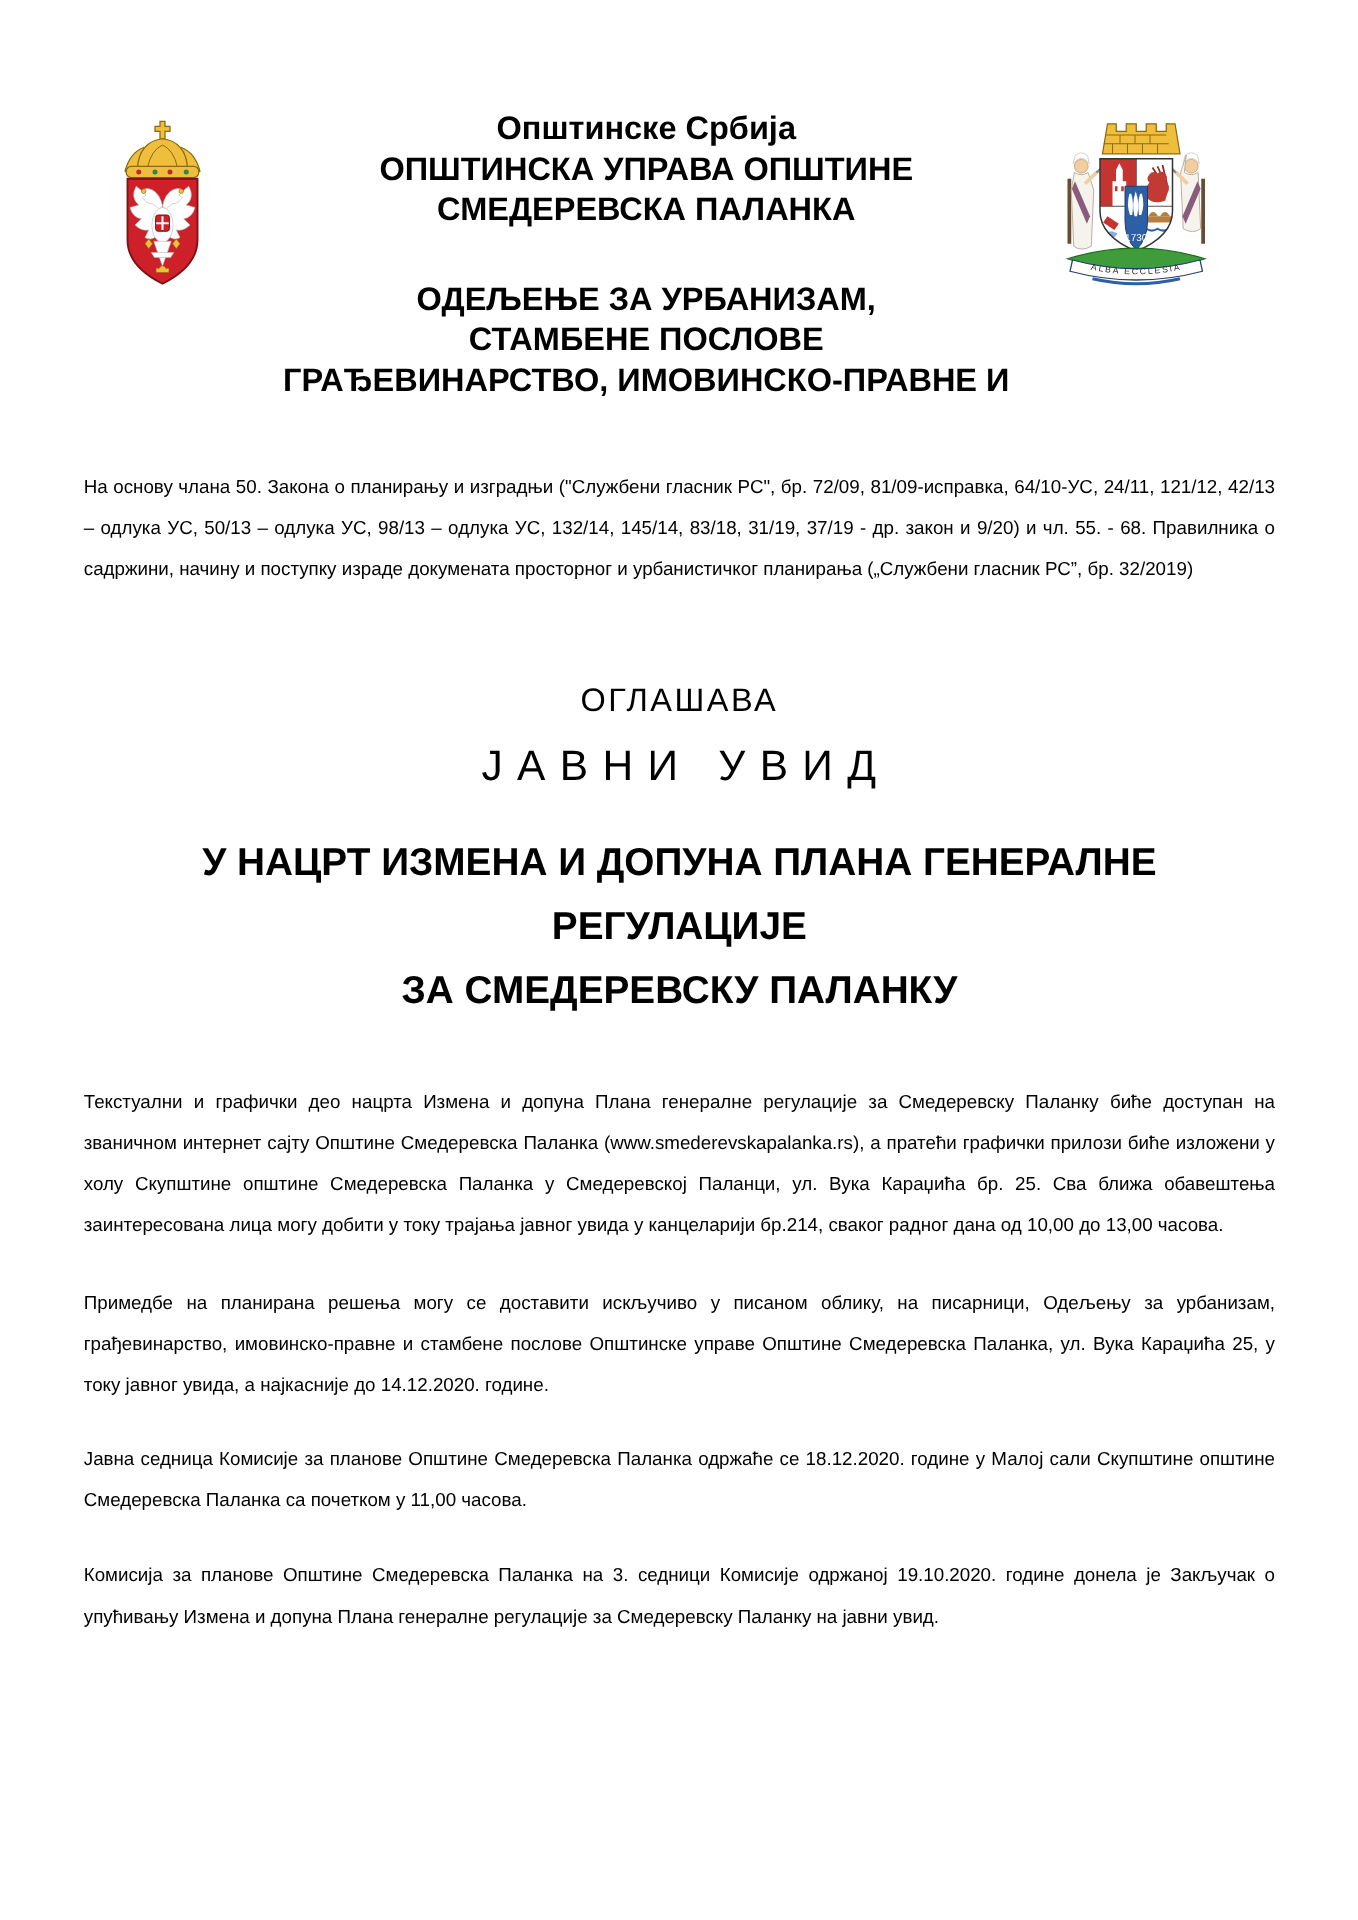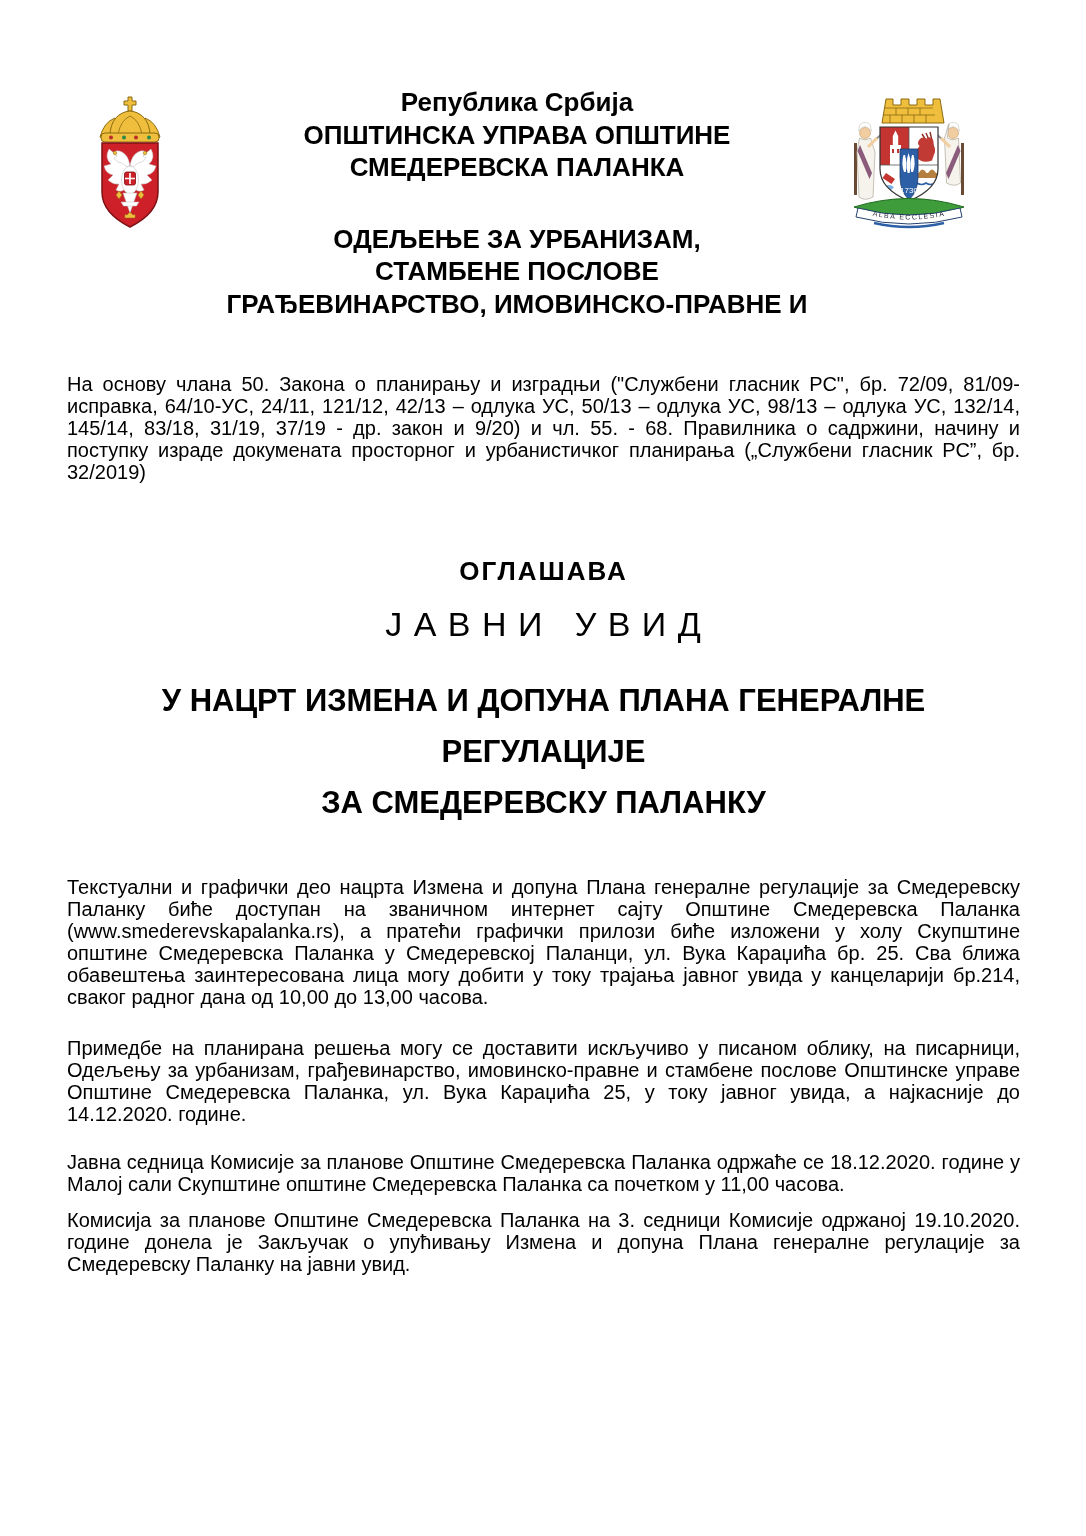--- a/index.html
+++ b/index.html
@@ -25,38 +25,38 @@
     text-align:center;
     font-weight:bold;
     font-size:26px;
     line-height:32.5px;
   }
   .letterhead .dept { margin-top:39px; }
 
   
   main { margin:0 66px 0 67px; }
   .body-text {
-    font-size:20px;
-    line-height:22px;
+    font-size:15px;
+    line-height:33px;
     text-align:justify;
     margin:0;
   }
   .p-legal       { margin-top:53px; }
   .p-duration    { margin-top:83px; }
   .p-availability{ margin-top:48px; }
   .p-objections  { margin-top:29px; }
   .p-session     { margin-top:26px; }
-  .p-commission  { margin-top:14px; }
+  .p-commission  { margin-top:27px; }
 
   .h-announce {
     margin:73px 0 0;
     text-align:center;
     font-size:26px;
     line-height:30px;
-    font-weight:bold;
+    font-weight:normal;
     letter-spacing:2px;
   }
   .h-review {
     margin:18px 0 0;
     text-align:center;
     font-size:34px;
     line-height:40px;
     font-weight:normal;
     letter-spacing:1px;
     white-space:pre-wrap;
@@ -195,21 +195,21 @@
       <path d="M12 119 q51 14 102 0 l2 9 q-53 14 -106 0 z" fill="#ffffff" stroke="#23406e" stroke-width="1"></path>
       <text font-size="7" letter-spacing="1.5" fill="#2b2b3f">
         <textPath href="#spBanner" startOffset="50%" text-anchor="middle">ALBA ECCLESIA</textPath>
       </text>
 
       <path d="M28 134 q35 8 70 0" stroke="#2D5FA6" stroke-width="2.5" fill="none"></path>
     </svg>
   </div>
 
   <header class="letterhead">
-    <div>Република Србија</div>
+    <div>Општинске Србија</div>
     <div>ОПШТИНСКА УПРАВА ОПШТИНЕ</div>
     <div>СМЕДЕРЕВСКА ПАЛАНКА</div>
     <div class="dept">
       <div>ОДЕЉЕЊЕ ЗА УРБАНИЗАМ,</div>
       <div>СТАМБЕНЕ ПОСЛОВЕ</div>
       <div>ГРАЂЕВИНАРСТВО, ИМОВИНСКО-ПРАВНЕ И</div>
     </div>
   </header>
 
   <main>

